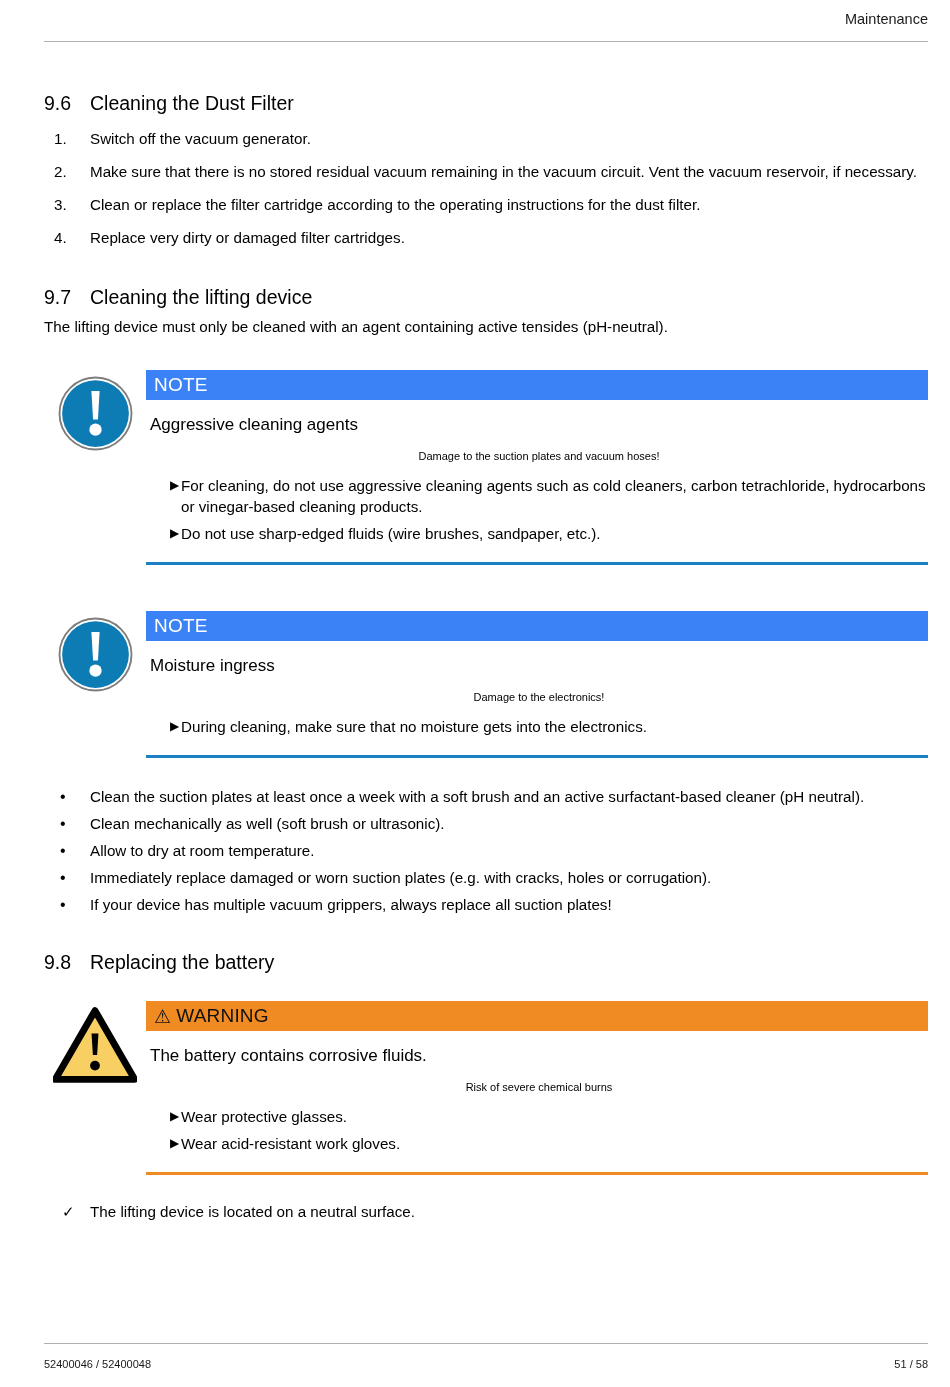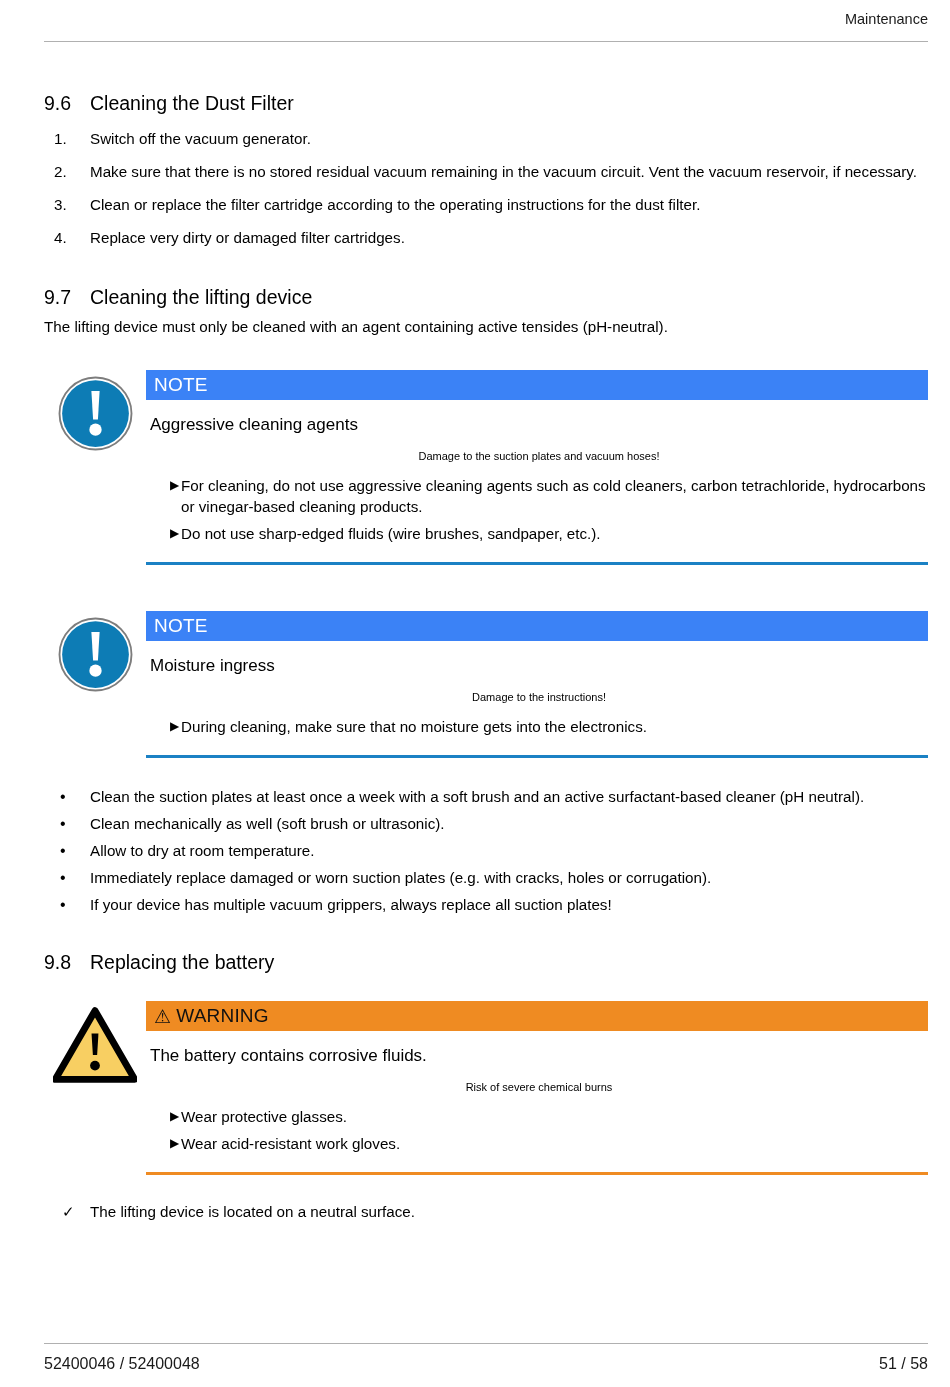--- a/index.html
+++ b/index.html
@@ -217,21 +217,21 @@
   
   .page-footer {
     position: absolute;
     left: 44px;
     top: 1343px;
     width: 884px;
     border-top: 1px solid #b0b0b0;
     display: flex;
     justify-content: space-between;
     padding-top: 11px;
-    font-size: 16px;
+    font-size: 11px;
     line-height: 18px;
     color: #1a1a1a;
     box-sizing: border-box;
   }
 </style>
 </head>
 <body>
 
 <div class="page">
 
@@ -311,21 +311,21 @@
             <path d="M44.5 20 h11 l-2.3 38 h-6.4 z" fill="#ffffff"></path>
             <circle cx="50" cy="71.5" r="8.2" fill="#ffffff"></circle>
           </svg>
         </span>
       </div>
       <div class="safety-body">
         <div class="safety-bar note">
           <span class="safety-bar-label">NOTE</span>
         </div>
         <div class="safety-title">Moisture ingress</div>
-        <div class="safety-sub">Damage to the instructions!</div>
+        <div class="safety-sub">Damage to the electronics!</div>
         <ul class="safety-measures">
           <li>
             <span class="marker">▶</span>
             <span class="txt">During cleaning, make sure that no moisture gets into the electronics.</span>
           </li>
         </ul>
         <div class="safety-rule note"></div>
       </div>
     </div>
 

